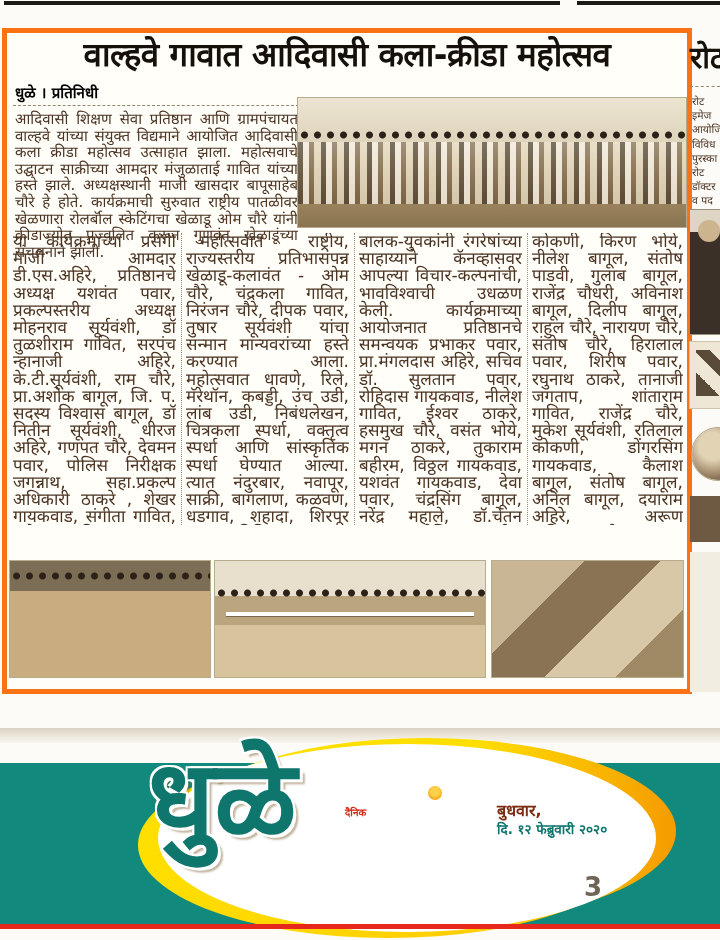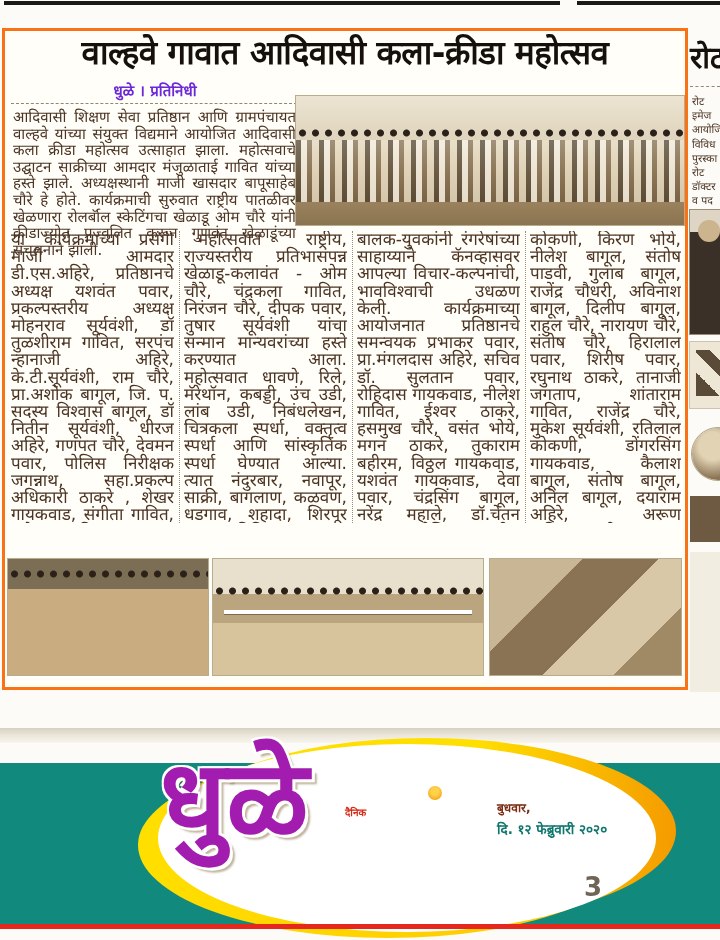--- a/index.html
+++ b/index.html
@@ -5,24 +5,24 @@
   html,body{margin:0;padding:0;}
   body{width:720px;height:940px;overflow:hidden;background:#fcfbf7;
        font-family:"DejaVu Sans","Liberation Sans",sans-serif;}
   .page{position:relative;width:720px;height:940px;overflow:hidden;background:#fcfbf7;}
   .abs{position:absolute;}
 
   
   .topline{height:4px;background:#1c1a17;top:1px;}
 
   
-  .article-box{left:2px;top:28px;width:680px;height:656px;border:3px solid #f97316;background:#fffef9;}
+  .article-box{left:2px;top:28px;width:680px;height:656px;border:5px solid #f97316;background:#fffef9;}
   .headline{left:0;top:2px;width:100%;text-align:center;font-size:33px;line-height:40px;
             font-weight:bold;color:#15100a;letter-spacing:-.5px;}
-  .byline{left:8px;top:49px;width:284px;text-align:center;font-weight:bold;font-size:15px;color:#6d28d9;}
+  .byline{left:8px;top:49px;width:284px;text-align:left;font-weight:bold;font-size:15px;color:#000000;}
   .dotrule{left:6px;top:72px;width:286px;border-top:1px dashed #94876f;height:0;}
   .intro{left:8px;top:78px;width:283px;font-size:15px;line-height:16.6px;text-align:justify;color:#4c3423;}
   .bodycol{top:200px;height:292px;font-size:17px;line-height:17.2px;text-align:justify;color:#4c3423;overflow:hidden;}
   .bodycol p{margin:0;}
   .bodycol p.indent{text-indent:14px;}
   .colsep{top:200px;height:292px;width:0;border-left:1px dotted #9a8c76;}
 
   
   .photo{background:#d9cdb4;outline:1px solid #b9ab8e;}
   .ph-main{background:linear-gradient(180deg,#ece4d2 0%,#ded3bb 36%,#cbba98 48%,#b7a07b 62%,#9b845e 80%,#8a7350 100%);}
@@ -59,28 +59,28 @@
   
   .strip{left:0;top:728px;width:720px;height:15px;
       background:linear-gradient(180deg,#d8d1c3 0,#efeadf 60%,#f8f5ee 100%);}
 
   
   .teal{left:0;top:763px;width:720px;height:161px;background:#12897d;}
   .blob{border-radius:50%;}
   .blob-yl{left:138px;top:752px;width:500px;height:186px;background:linear-gradient(90deg,#ffdf00,#ffc400);}
   .blob-or{left:176px;top:738px;width:500px;height:186px;background:linear-gradient(90deg,#ffdf00 60%,#f59b00);}
   .blob-wh{left:158px;top:744px;width:498px;height:188px;background:#ffffff;}
-  .brand-city{left:160px;top:746px;font-size:108px;line-height:108px;font-weight:bold;color:#a21caf;
+  .brand-city{left:148px;top:746px;font-size:108px;line-height:108px;font-weight:bold;color:#0f766e;
       text-shadow:-2px -2px 0 #fff,2px -2px 0 #fff,-2px 2px 0 #fff,3px 3px 0 #fff,5px 5px 2px rgba(120,90,40,.45);
       z-index:6;}
   .brand-paper{left:344px;top:801px;font-size:26px;font-weight:bold;color:#d62a16;z-index:6;white-space:nowrap;}
   .brand-paper-small{left:345px;top:805px;font-size:10px;font-weight:bold;color:#d62a16;z-index:6;}
   .sun{left:428px;top:786px;width:14px;height:14px;border-radius:50%;
       background:radial-gradient(circle at 50% 40%,#ffd24a 0 35%,#f08a00 100%);z-index:6;}
-  .day{left:497px;top:799px;font-size:12px;font-weight:bold;color:#7b2c12;z-index:6;white-space:nowrap;}
+  .day{left:497px;top:799px;font-size:16px;font-weight:bold;color:#7b2c12;z-index:6;white-space:nowrap;}
   .date{left:497px;top:820px;font-size:13.5px;font-weight:bold;color:#0f766e;z-index:6;white-space:nowrap;}
   .vision{left:298px;top:836px;font-size:66px;line-height:66px;font-weight:bold;color:#ccc6bb;
       font-family:"Liberation Serif","DejaVu Serif",serif;z-index:5;
       text-shadow:-2px -2px 0 #ffffff,3px 3px 0 #968e7f;letter-spacing:2px;}
   .pagenum{left:584px;top:872px;font-size:26px;font-weight:bold;color:#6e6557;z-index:6;}
   .redline{left:0;top:924px;width:720px;height:5px;background:#e5271d;z-index:7;}
 </style>
 </head>
 <body>
 

